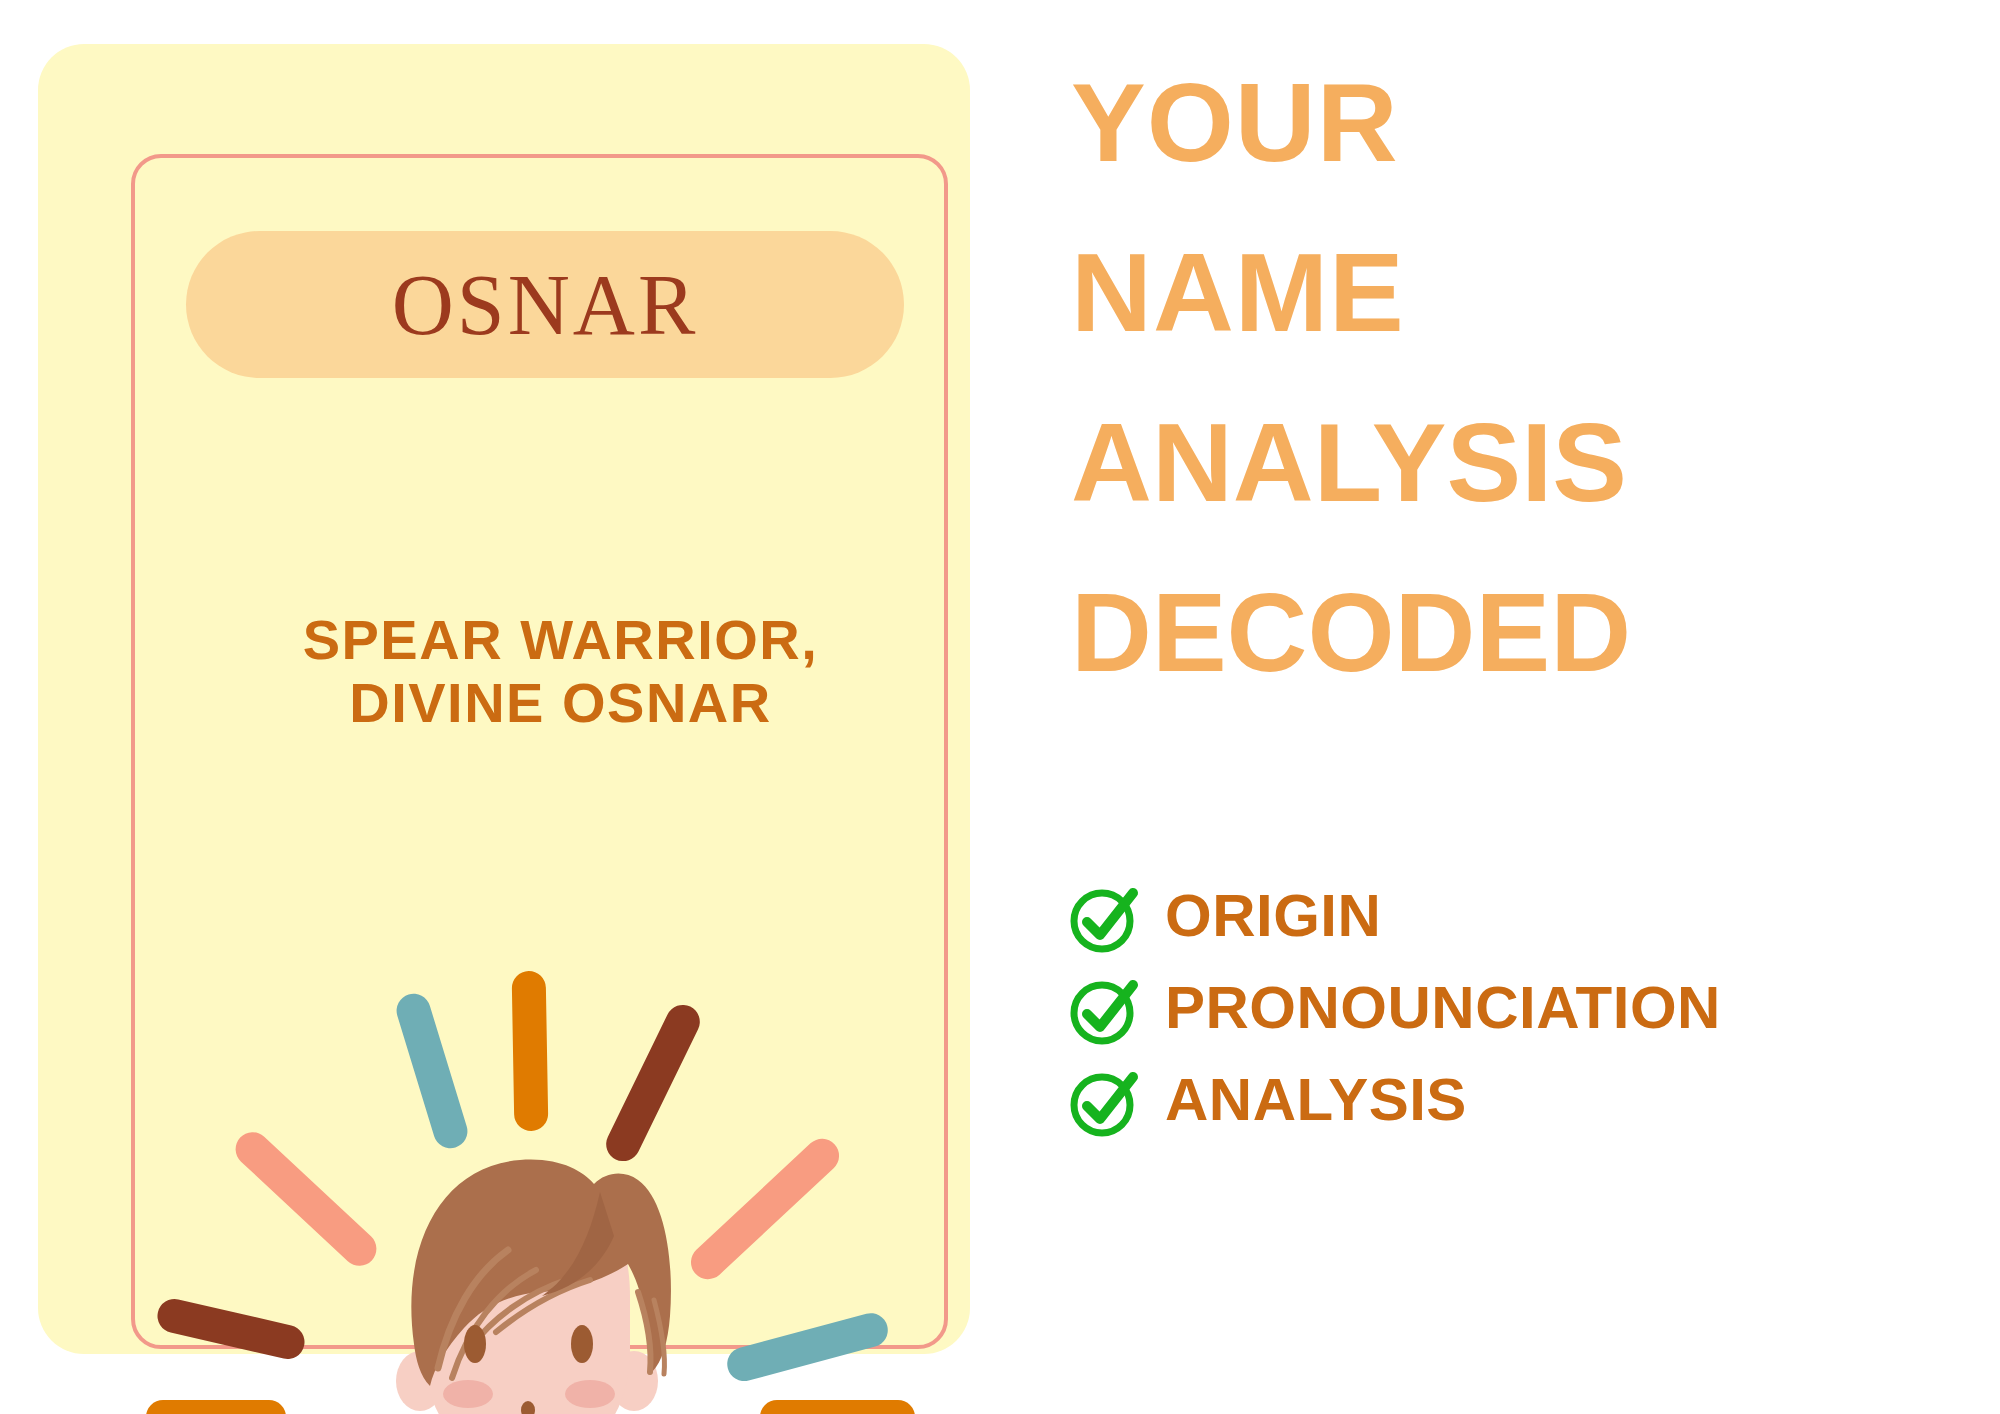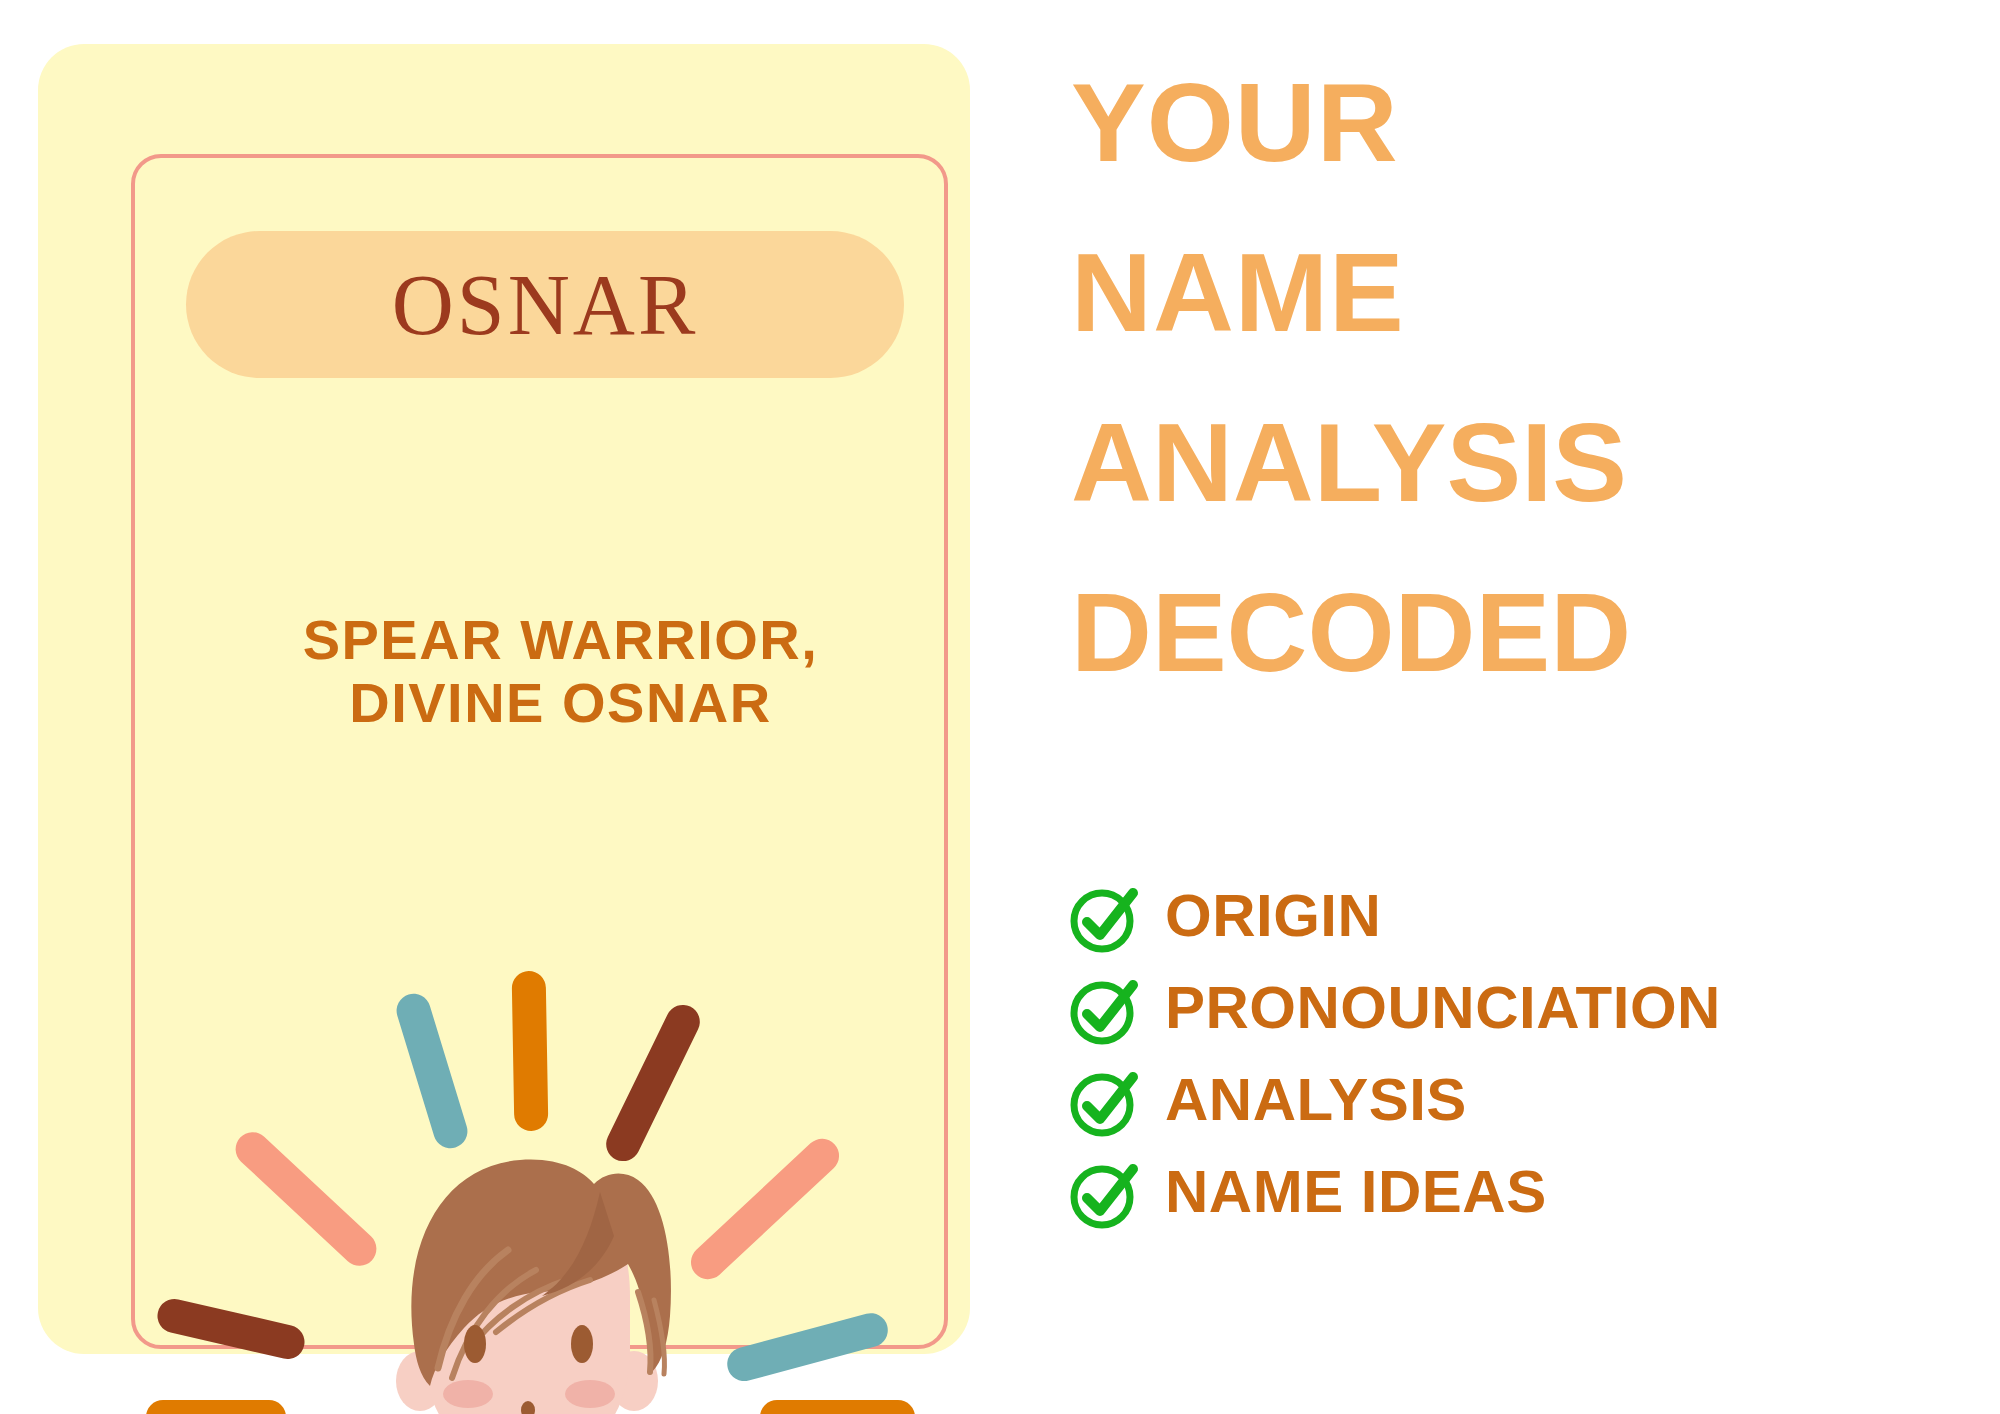--- a/index.html
+++ b/index.html
@@ -288,24 +288,15 @@
     <div class="check-row">
       <span class="check-icon">
         <svg viewBox="0 0 74 74" xmlns="http://www.w3.org/2000/svg">
           <circle cx="35" cy="39" r="28" fill="none" stroke="#16B31E" stroke-width="7"></circle>
           <path d="M 20 40 L 33 53 L 66 11" fill="none" stroke="#16B31E" stroke-width="10" stroke-linecap="round" stroke-linejoin="round"></path>
         </svg>
       </span>
       <span class="check-label">ANALYSIS</span>
     </div>
 
-    <div class="check-row">
-      <span class="check-icon">
-        <svg viewBox="0 0 74 74" xmlns="http://www.w3.org/2000/svg">
-          <circle cx="35" cy="39" r="28" fill="none" stroke="#16B31E" stroke-width="7"></circle>
-          <path d="M 20 40 L 33 53 L 66 11" fill="none" stroke="#16B31E" stroke-width="10" stroke-linecap="round" stroke-linejoin="round"></path>
-        </svg>
-      </span>
-      <span class="check-label">NAME IDEAS</span>
-    </div>
 
   </div>
 </div>
 
 </body></html>

